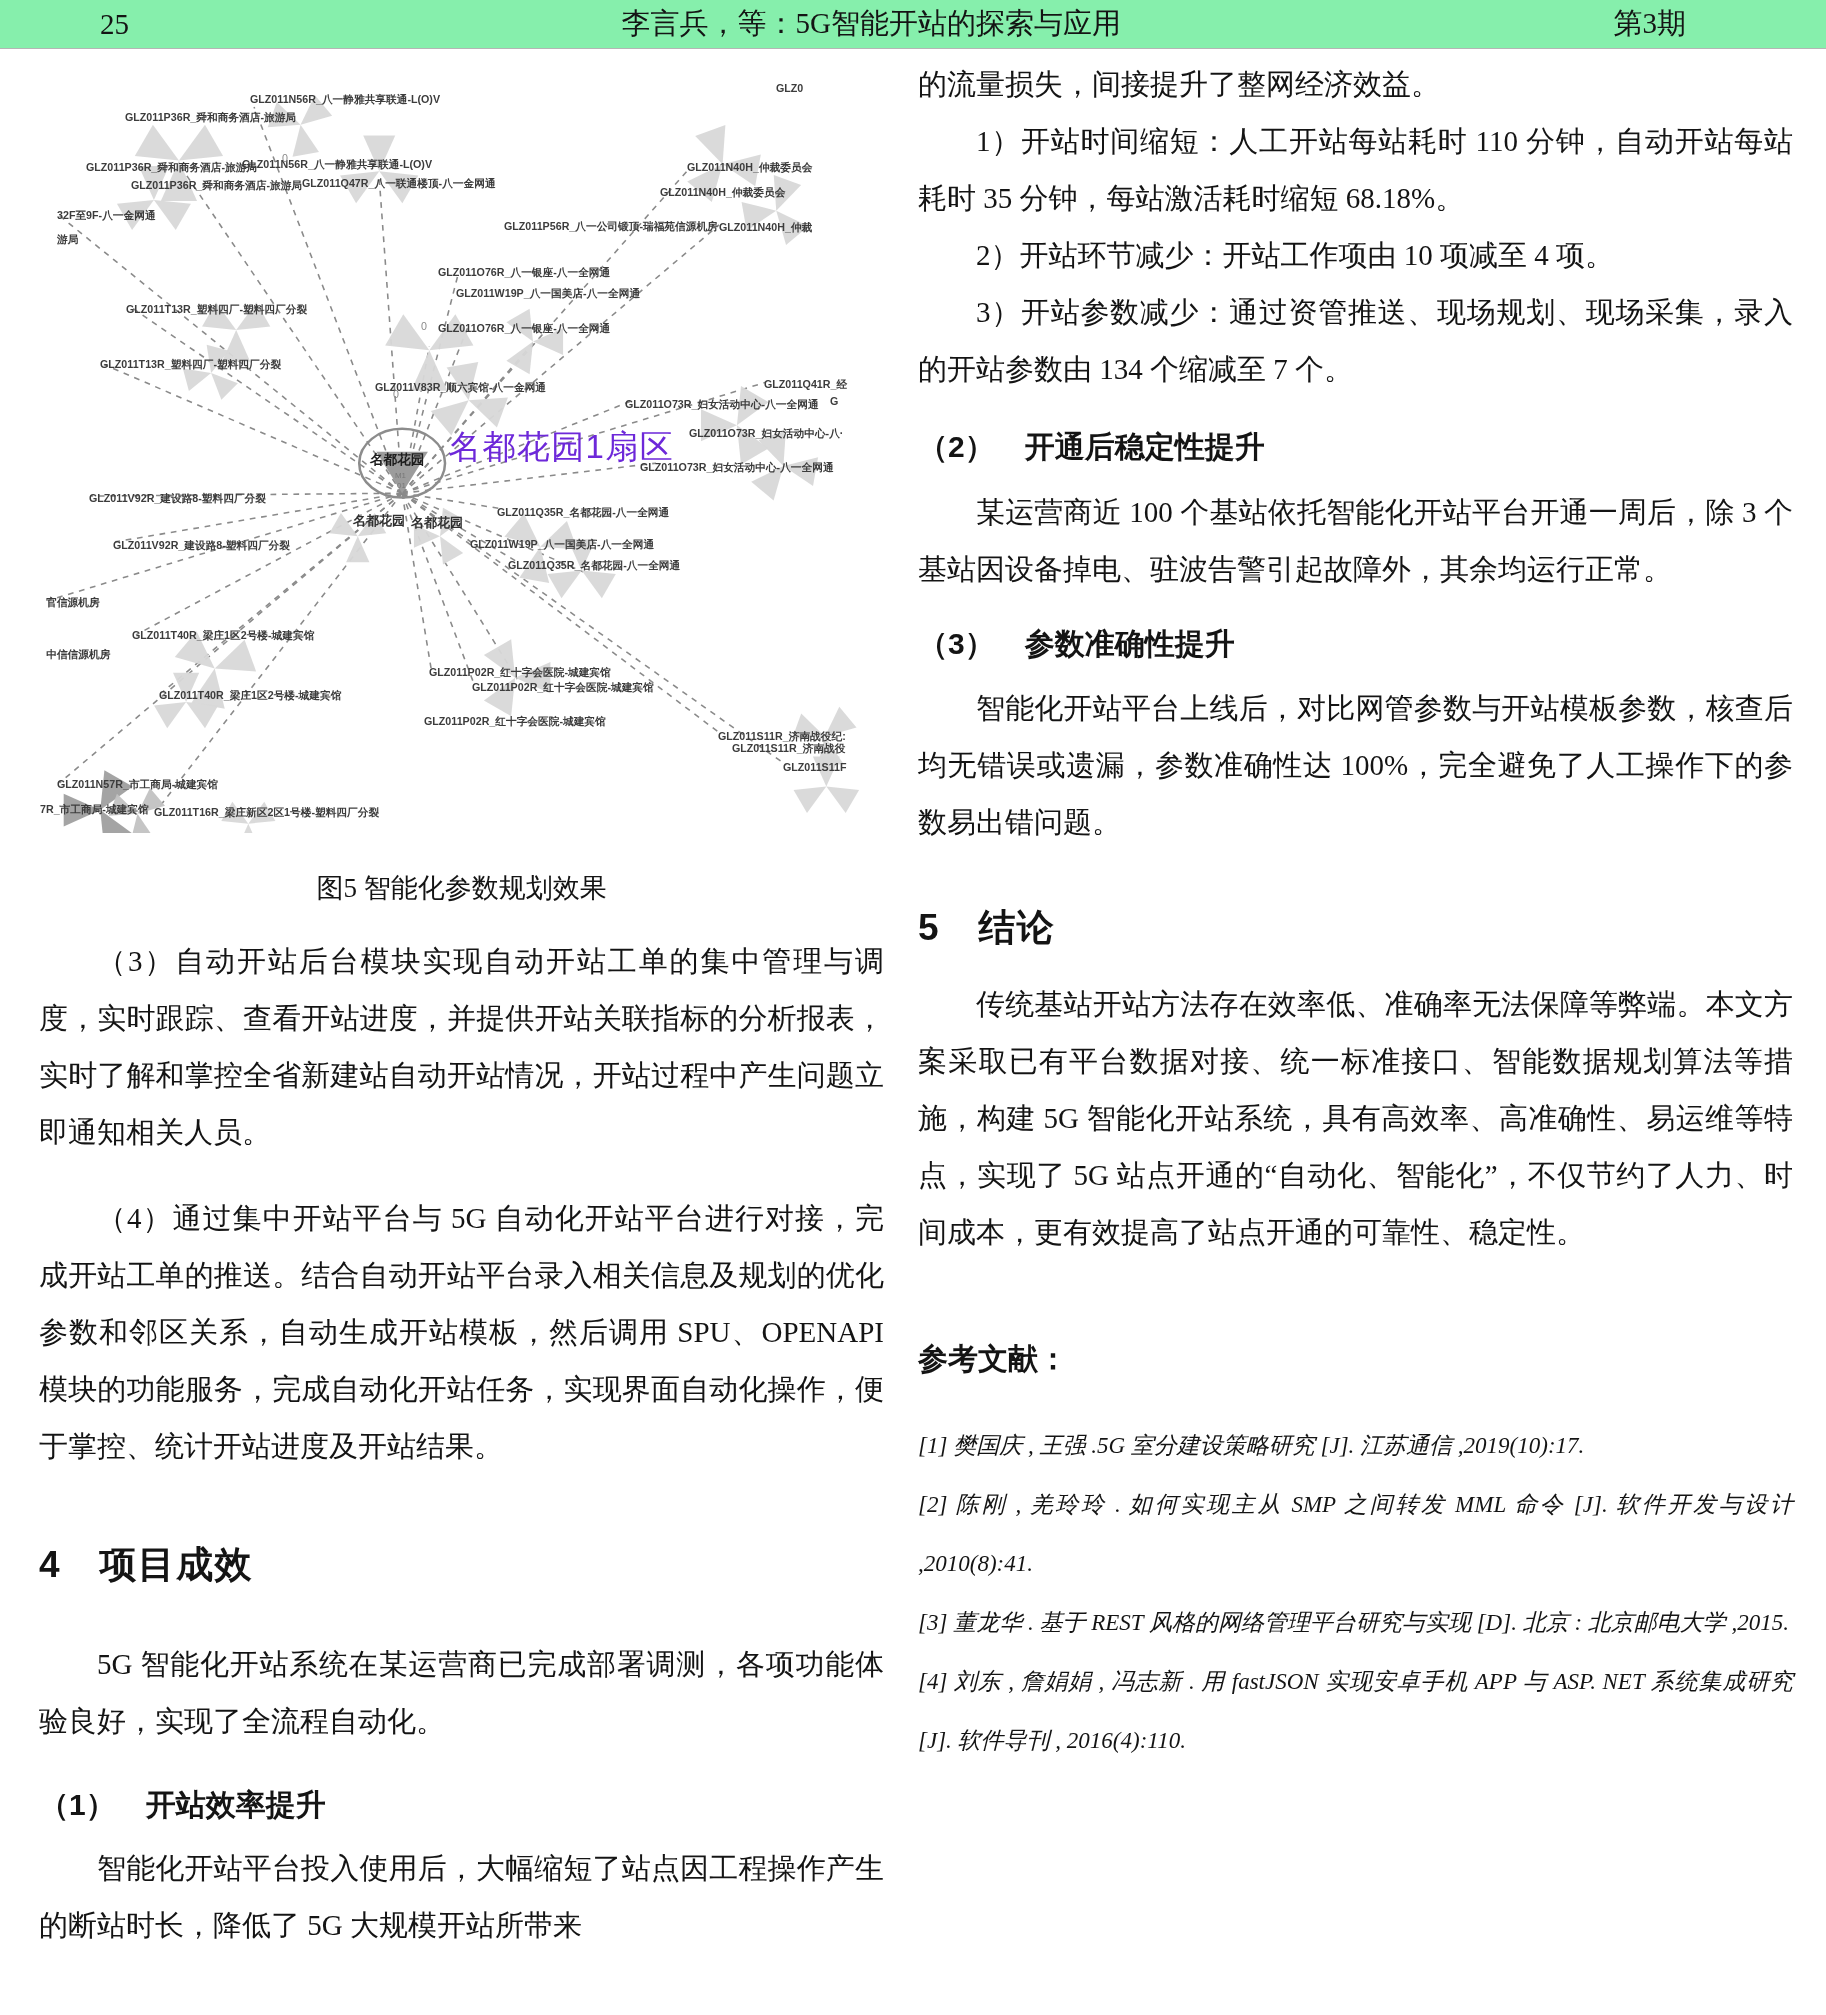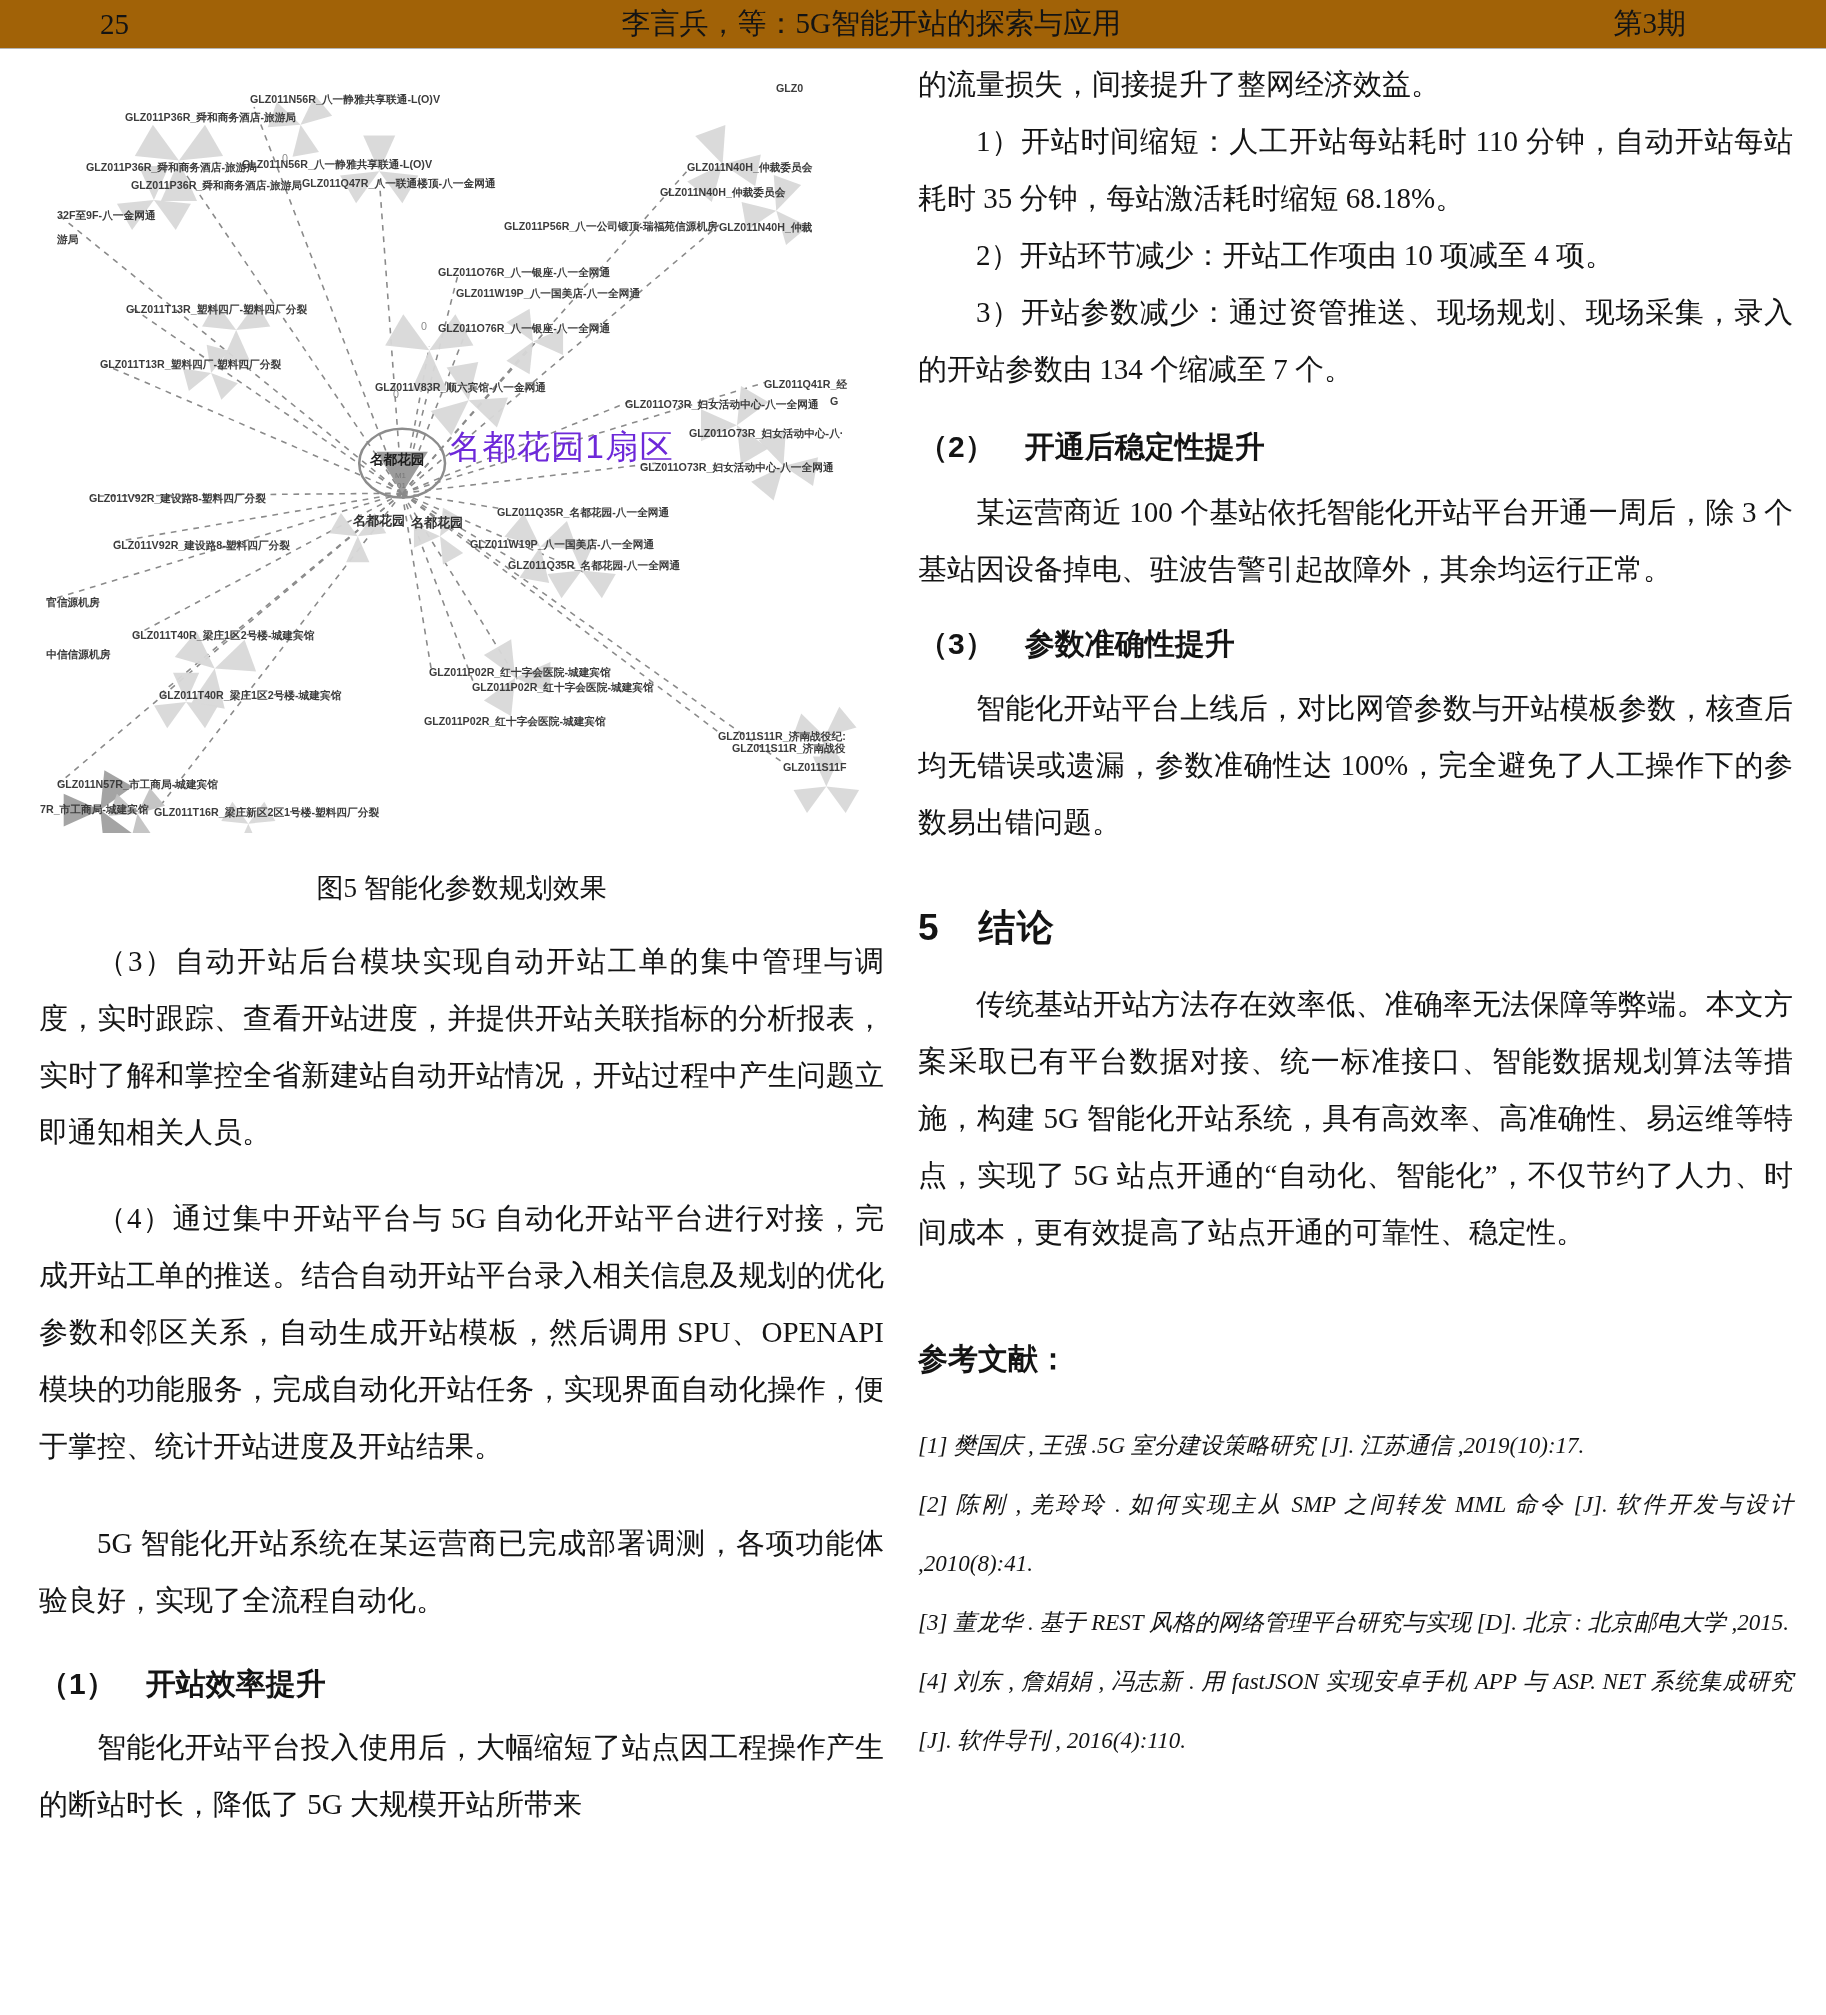--- a/index.html
+++ b/index.html
@@ -3,21 +3,21 @@
 <meta charset="utf-8">
 <style>
   html,body{margin:0;padding:0;background:#888;}
   .page{
     position:relative;width:1826px;height:2015px;background:#ffffff;
     font-family:"Liberation Serif", serif;color:#141414;overflow:hidden;
   }
   
   .hdr{
     position:absolute;left:0;top:0;width:1826px;height:49px;
-    background:#a16207;border-bottom:0.7px solid #b5b5b5;
+    background:#86efac;border-bottom:0.7px solid #b5b5b5;
     display:flex;align-items:center;justify-content:space-between;
     box-sizing:border-box;padding:0 140px 0 100px;
     font-size:29px;
   }
   .hdr .t{white-space:nowrap;}
   
   .lcol{position:absolute;left:39px;top:64px;width:845px;}
   .rcol{position:absolute;left:918px;top:56px;width:875px;}
   .body-text{font-size:29px;line-height:57px;text-align:justify;letter-spacing:0;}
   .ind{text-indent:2em;}
@@ -229,20 +229,21 @@
           <span class="fig-label fl-zero" style="left: 382px; top: 256px;">0</span>
           <span class="fig-label fl-zero" style="left: 354px; top: 324px;">0</span>
         </div>
     </div>
 
     <div class="caption">图5  智能化参数规划效果</div>
 
     <p class="body-text ind mt38">（3）自动开站后台模块实现自动开站工单的集中管理与调度，实时跟踪、查看开站进度，并提供开站关联指标的分析报表，实时了解和掌控全省新建站自动开站情况，开站过程中产生问题立即通知相关人员。</p>
     <p class="body-text ind" style="margin:0">（4）通过集中开站平台与 5G 自动化开站平台进行对接，完成开站工单的推送。结合自动开站平台录入相关信息及规划的优化参数和邻区关系，自动生成开站模板，然后调用 SPU、OPENAPI 模块的功能服务，完成自动化开站任务，实现界面自动化操作，便于掌控、统计开站进度及开站结果。</p>
 
+    <div class="sec-head mt82">4　项目成效</div>
 
     <p class="body-text ind mt56" style="margin-bottom:0">5G 智能化开站系统在某运营商已完成部署调测，各项功能体验良好，实现了全流程自动化。</p>
 
     <div class="sub-head mt36">（1）　开站效率提升</div>
 
     <p class="body-text ind mt10" style="margin-bottom:0">智能化开站平台投入使用后，大幅缩短了站点因工程操作产生的断站时长，降低了 5G 大规模开站所带来</p>
   </div>
 
   <div class="rcol">
     <p class="body-text" style="margin:0">的流量损失，间接提升了整网经济效益。</p>

